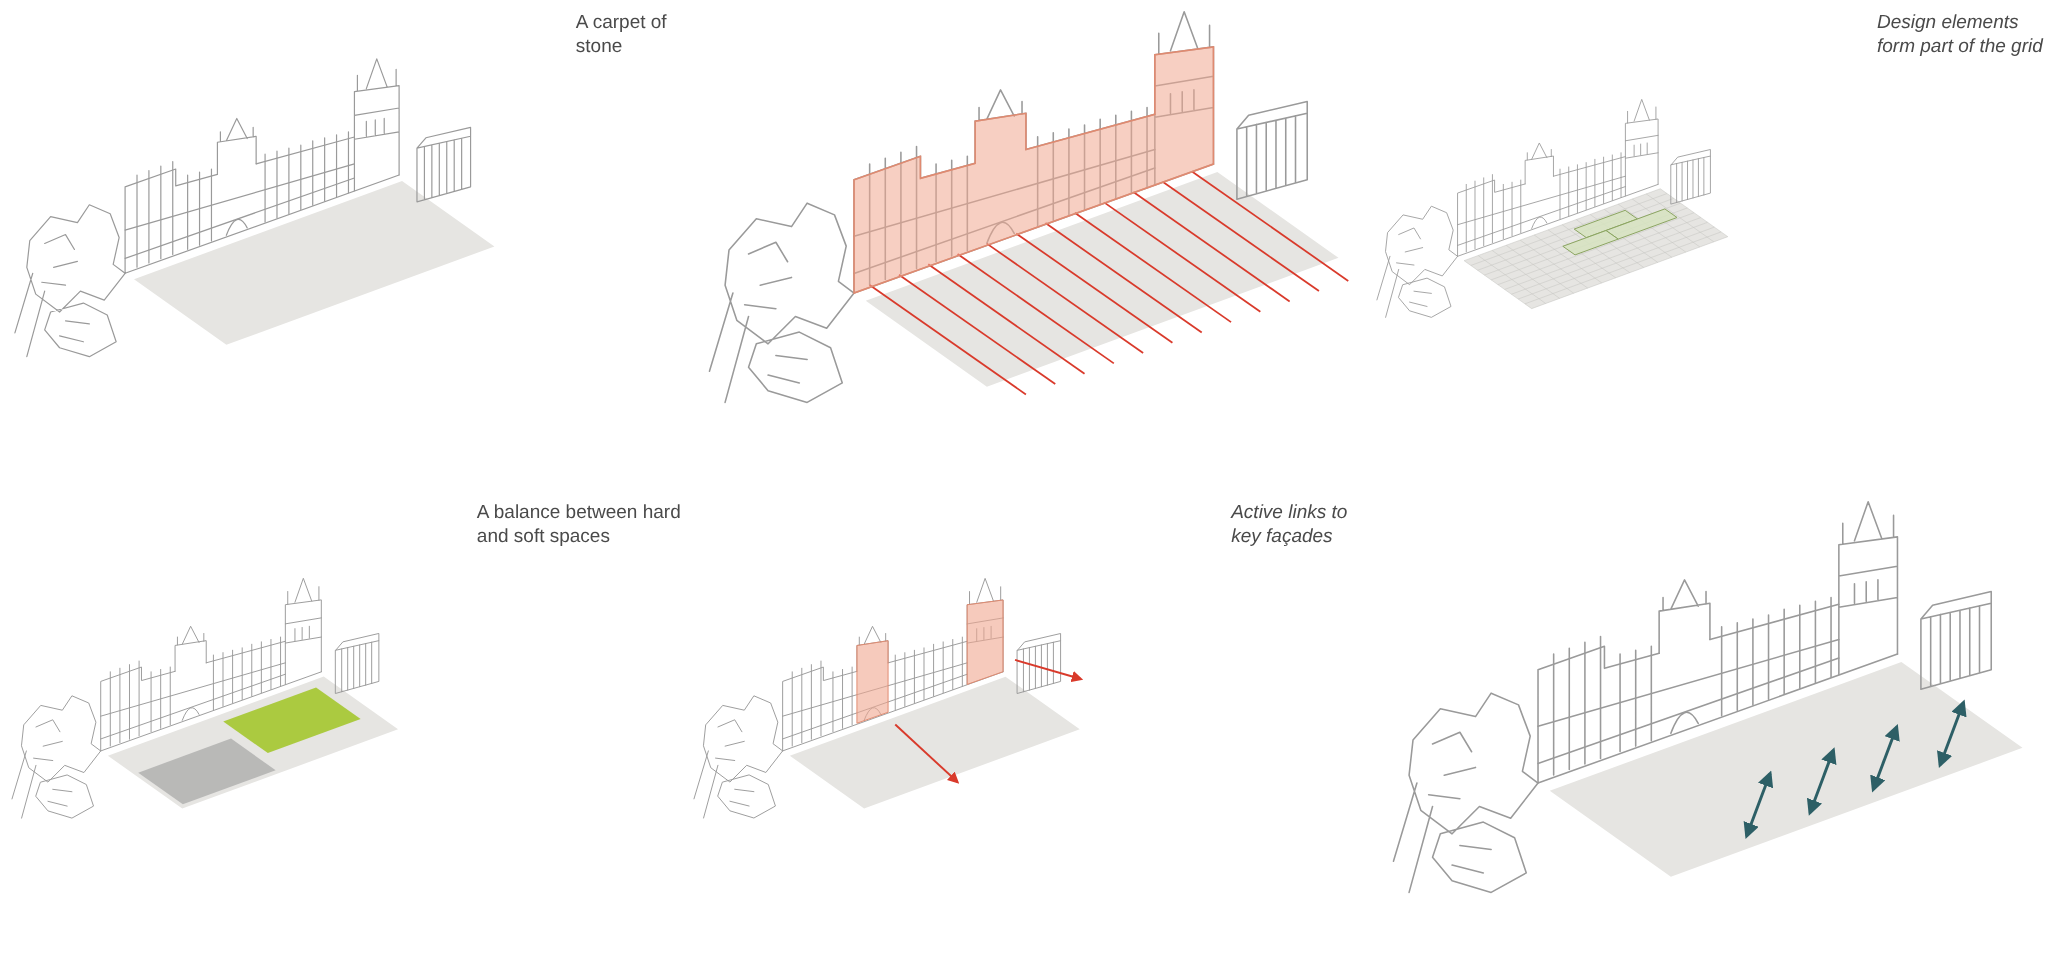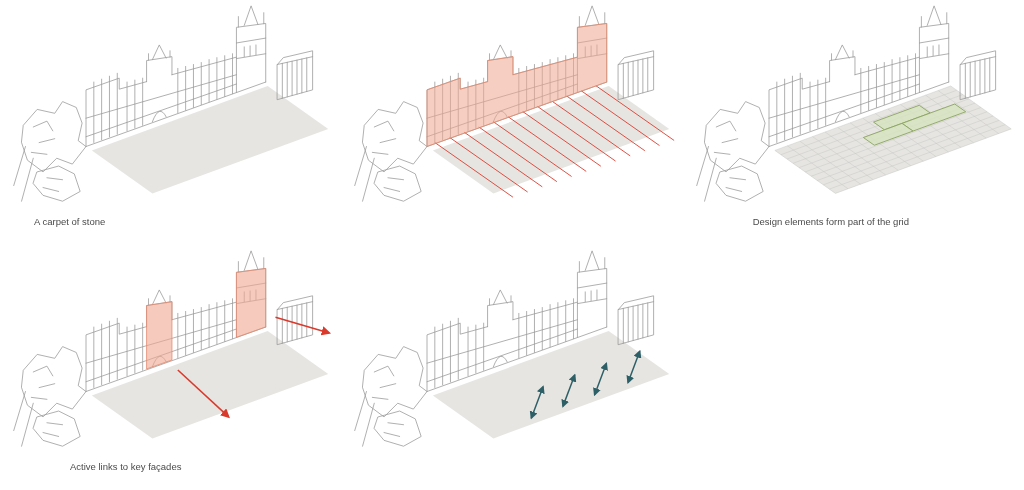--- a/index.html
+++ b/index.html
@@ -1,22 +1,22 @@
 <!DOCTYPE html>
 <html><head>
 <meta charset="utf-8">
 <style>
   html,body{margin:0;padding:0;background:#ffffff;}
   body{width:1024px;height:490px;overflow:hidden;font-family:"Liberation Sans",sans-serif;}
   .board{display:grid;grid-template-columns:repeat(3,1fr);grid-template-rows:repeat(2,245px);width:1024px;height:490px;background:#ffffff;}
-  figure.panel{margin:0;padding:0;width:341px;height:245px;display:flex;flex-direction:column;position:relative;}
+  figure.panel{margin:0;padding:0;width:341px;height:245px;display:flex;flex-direction:row;position:relative;}
   figure.panel svg.sketch{width:341px;height:210px;display:block;}
   .caption{font-size:9.5px;line-height:1.3;color:#4a4a4a;margin:6px 0 0 34px;max-width:250px;}
   .caption.center{margin:6px auto 0;text-align:center;max-width:175px;}
-  .caption.inset{margin-left:70px;}
+  .caption.inset{margin-left:70px;font-style:italic;}
   .defs-holder{position:absolute;width:0;height:0;overflow:hidden;}
 </style>
 </head>
 <body>
 
 <svg class="defs-holder" aria-hidden="true">
   <defs>
     <marker id="mRed" viewBox="0 0 10 10" refX="8" refY="5" markerWidth="6" markerHeight="6" orient="auto-start-reverse">
       <path d="M0,0 L10,5 L0,10 Z" fill="#d93a2b"></path>
     </marker>
@@ -106,20 +106,29 @@
       <use href="#building"></use>
       <g fill-opacity="0.85" stroke-width="0.9" fill="#d6e3c0" stroke="#8aa35f">
         <polygon points="191.0,125.0 237.8,107.8 249.0,115.7 202.2,132.9"></polygon>
         <polygon points="220.2,126.3 274.2,106.5 285.4,114.4 231.4,134.2"></polygon>
         <polygon points="180.6,140.8 220.2,126.3 231.4,134.2 191.8,148.7"></polygon>
       </g>
     </svg>
     <figcaption class="caption inset">Design elements form part of the grid</figcaption>
   </figure>
 
+  <figure class="panel">
+    <svg class="sketch" viewBox="0 0 341 215">
+      <polygon points="90,154 270,88 332,132 152,198" fill="#e6e5e2"></polygon>
+      <use href="#building"></use>
+      <polygon fill-opacity="0.9" points="115.3,168.1 192.7,139.7 229.9,166.1 152.5,194.5" fill="#b4b4b2"></polygon>
+      <polygon fill-opacity="0.92" points="186.2,125.4 263.6,97.0 300.8,123.4 223.4,151.8" fill="#a6c832"></polygon>
+    </svg>
+    <figcaption class="caption">A balance between hard and soft spaces</figcaption>
+  </figure>
 
   <figure class="panel">
     <svg class="sketch" viewBox="0 0 341 215">
       <polygon points="90,154 270,88 332,132 152,198" fill="#e6e5e2"></polygon>
       <use href="#building"></use>
       <g fill-opacity="0.6" stroke-width="0.8" fill="#f0a78f" stroke="#e08a70">
         <polygon points="146,62 172,58 172,117.7 146,126.9"></polygon>
         <polygon points="238,28 268,24 268,83.9 238,94.5"></polygon>
       </g>
       <g stroke-width="1.6" fill="none" stroke="#d93a2b">

